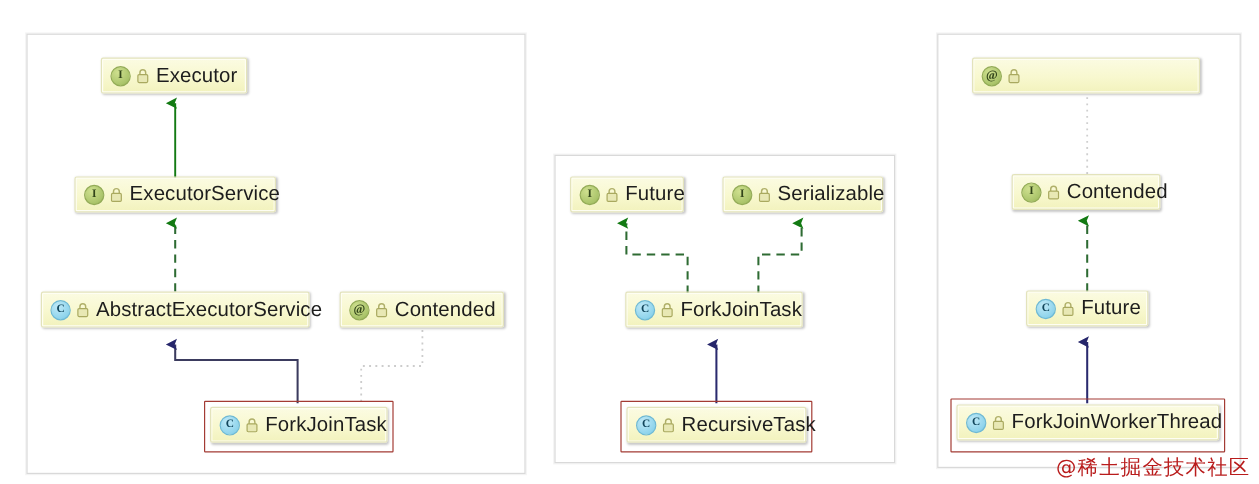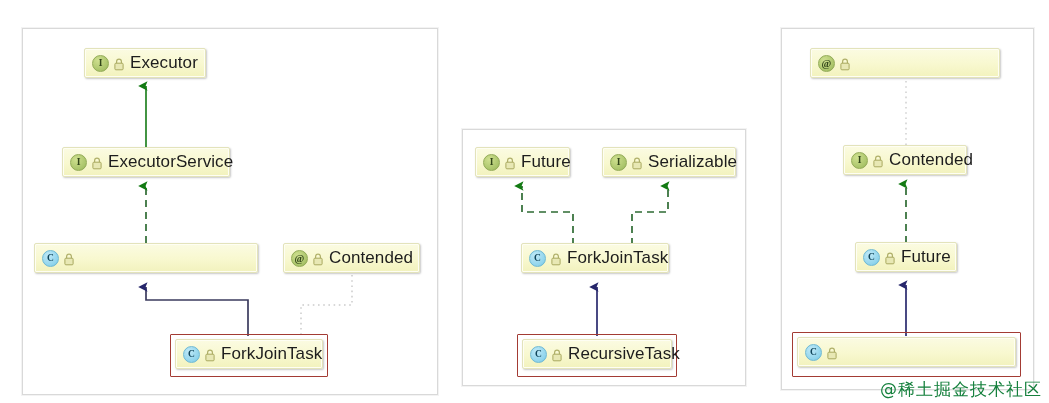--- a/index.html
+++ b/index.html
@@ -86,21 +86,21 @@
     border-radius: 1px;
   }
 
   
   #wires { position: absolute; left: 0; top: 0; width: 1049px; height: 403px; pointer-events: none; }
 
   
   .watermark {
     position: absolute;
     font-size: 17px;
-    color: #15803d;
+    color: #b91c1c;
     font-family: "DejaVu Sans", sans-serif;
     letter-spacing: 1px;
     white-space: nowrap;
   }
 </style>
 </head>
 <body>
 
 <div id="stage">
 
@@ -188,20 +188,21 @@
   </div>
 
   <div class="node" style="left:34px; top:243px; width:224px;">
     <span class="tyicon klass">C</span>
     <span class="lockicon">
       <svg viewBox="0 0 11 13" xmlns="http://www.w3.org/2000/svg">
         <path d="M2.6,5.4 V3.6 a2.4,2.4 0 0 1 4.8,0 V5.4" fill="none" stroke="#b0b06a" stroke-width="1.2"></path>
         <rect x="0.9" y="5.2" width="8.2" height="6.6" rx="1" fill="#e8e8b4" stroke="#a9a95f" stroke-width="1"></rect>
       </svg>
     </span>
+    <span class="label">AbstractExecutorService</span>
   </div>
 
   <div class="node" style="left:283px; top:243px; width:137px;">
     <span class="tyicon annot">@</span>
     <span class="lockicon">
       <svg viewBox="0 0 11 13" xmlns="http://www.w3.org/2000/svg">
         <path d="M2.6,5.4 V3.6 a2.4,2.4 0 0 1 4.8,0 V5.4" fill="none" stroke="#b0b06a" stroke-width="1.2"></path>
         <rect x="0.9" y="5.2" width="8.2" height="6.6" rx="1" fill="#e8e8b4" stroke="#a9a95f" stroke-width="1"></rect>
       </svg>
     </span>
@@ -296,17 +297,18 @@
   </div>
 
   <div class="node" style="left:797px; top:337px; width:219px;">
     <span class="tyicon klass">C</span>
     <span class="lockicon">
       <svg viewBox="0 0 11 13" xmlns="http://www.w3.org/2000/svg">
         <path d="M2.6,5.4 V3.6 a2.4,2.4 0 0 1 4.8,0 V5.4" fill="none" stroke="#b0b06a" stroke-width="1.2"></path>
         <rect x="0.9" y="5.2" width="8.2" height="6.6" rx="1" fill="#e8e8b4" stroke="#a9a95f" stroke-width="1"></rect>
       </svg>
     </span>
+    <span class="label">ForkJoinWorkerThread</span>
   </div>
 
   <div class="watermark" style="left:880px; top:378px;">@稀土掘金技术社区</div>
 
 </div>
 
 </body></html>

